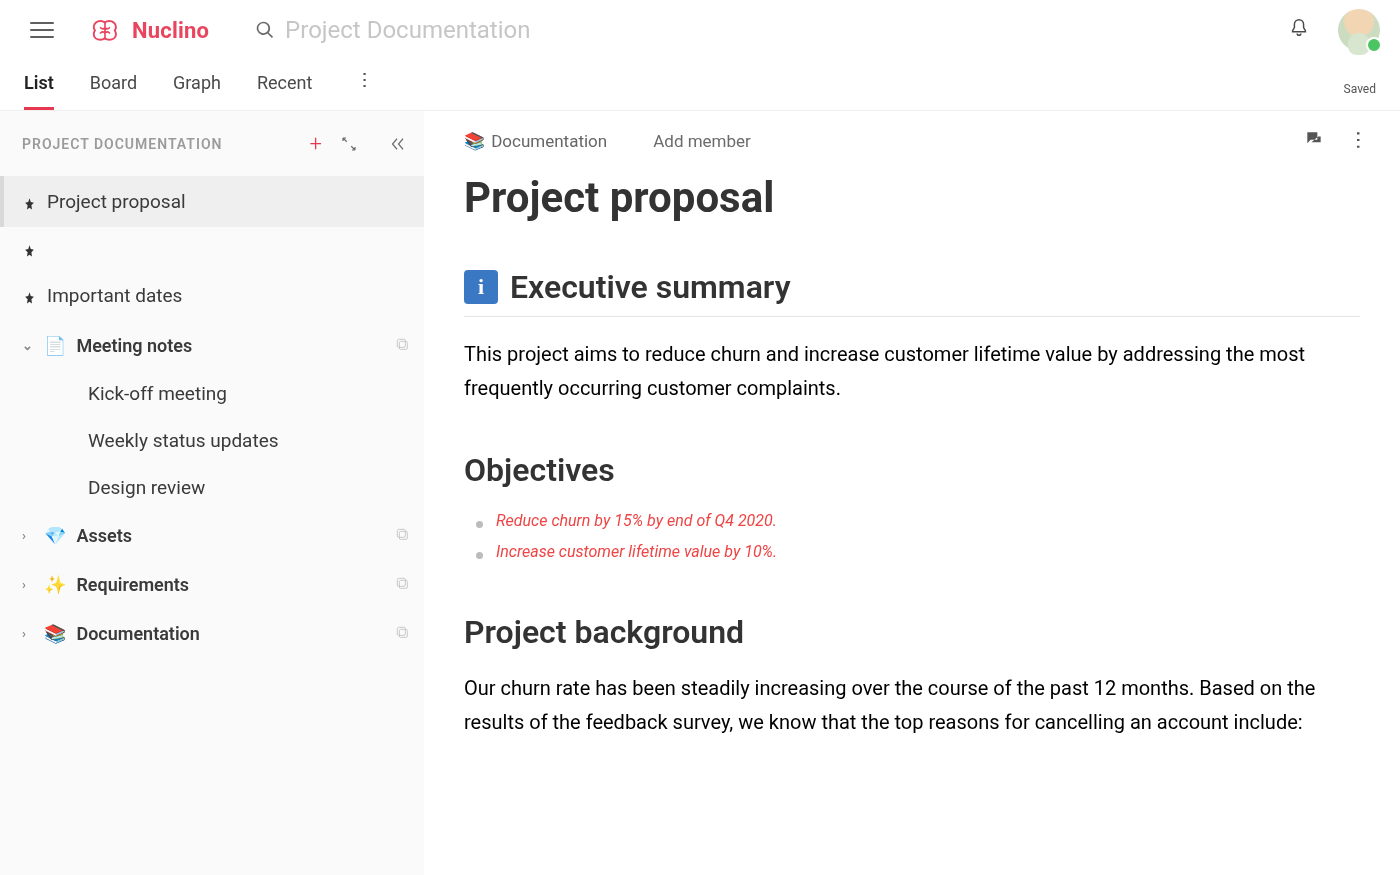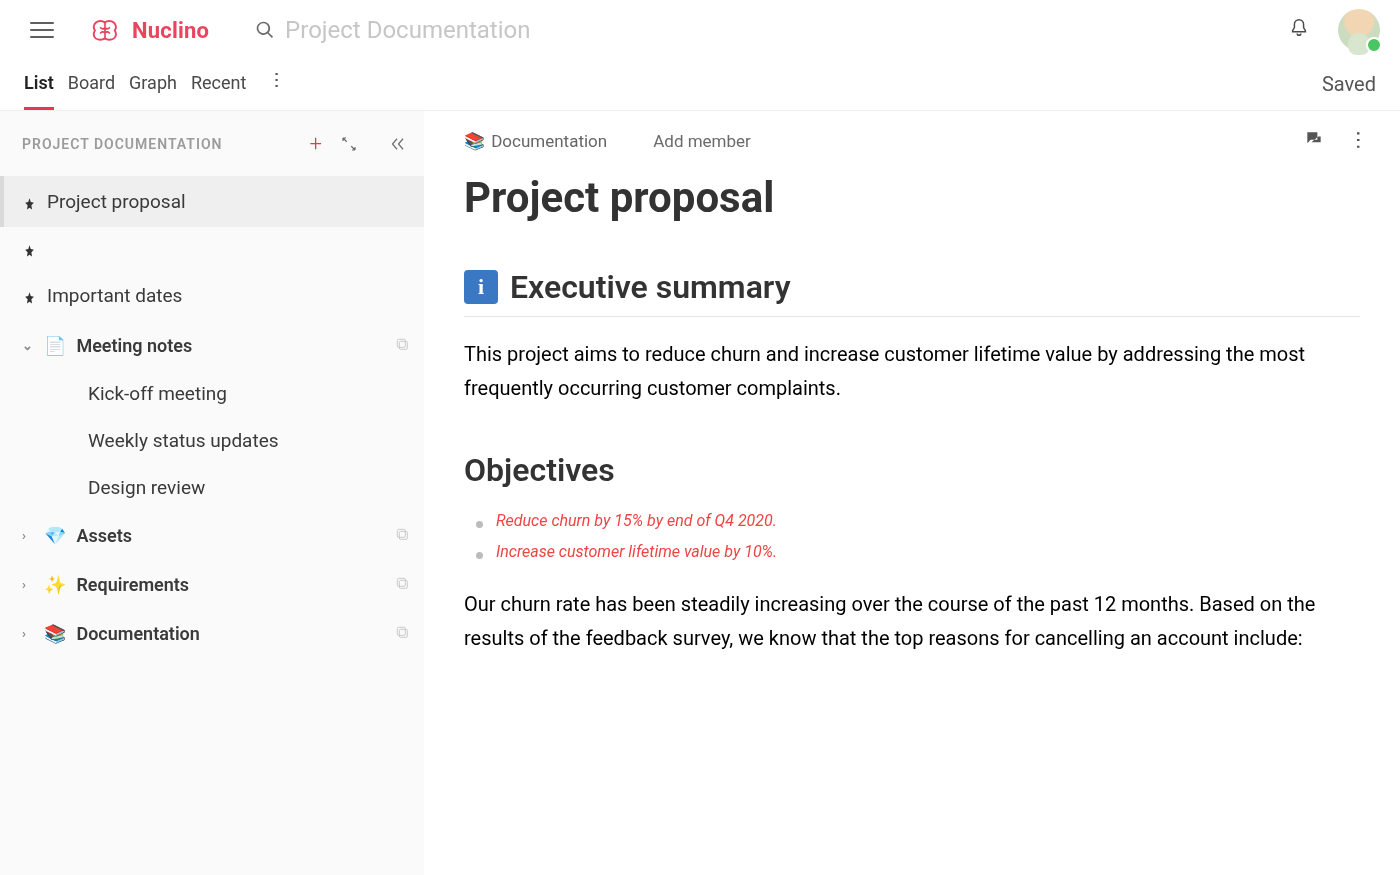--- a/index.html
+++ b/index.html
@@ -63,40 +63,40 @@
     width:22px; height:22px; background:#d9e6cf; border-radius:50% 50% 40% 40%;
   }
 
   
   .viewbar {
     height: 50px;
     display: flex; align-items: flex-end;
     padding: 0 24px;
   }
   .tab-list {
-    display: flex; gap: 14px; align-items: flex-end;
+    display: flex; gap: 36px; align-items: flex-end;
   }
   .tab {
     font-size: 18px; color:#4a4a4a; padding-bottom: 14px; cursor:pointer;
     border-bottom: 3px solid transparent;
   }
   .tab.active {
     color:#222; font-weight:600; border-bottom-color:#e63950;
   }
   .tab-more {
     margin-left: 12px; padding-bottom: 14px; cursor:pointer; color:#555; font-size:18px;
     letter-spacing:2px;
     transform: rotate(90deg);
     transform-origin: center 6px;
     display:inline-block;
   }
   .viewbar-right {
     margin-left:auto; display:flex; align-items:center; gap:20px; padding-bottom:14px;
   }
-  .saved { color:#555; font-size:20px; }
+  .saved { color:#555; font-size:12px; }
 
   
   .main {
     display:flex; height: calc(875px - 110px);
   }
 
   
   .sidebar {
     width: 424px;
     background: #fafafa;
@@ -331,15 +331,18 @@
     <p class="body">This project aims to reduce churn and increase customer lifetime value by addressing the most frequently occurring customer complaints.</p>
 
     <div class="h2">
       <span>Objectives</span>
     </div>
     <ul class="bullets">
       <li>Reduce churn by 15% by end of Q4 2020.</li>
       <li>Increase customer lifetime value by 10%.</li>
     </ul>
 
+    <div class="h2">
+      <span>Project background</span>
+    </div>
     <p class="body">Our churn rate has been steadily increasing over the course of the past 12 months. Based on the results of the feedback survey, we know that the top reasons for cancelling an account include:</p>
   </section>
 </div>
 
 </body></html>

